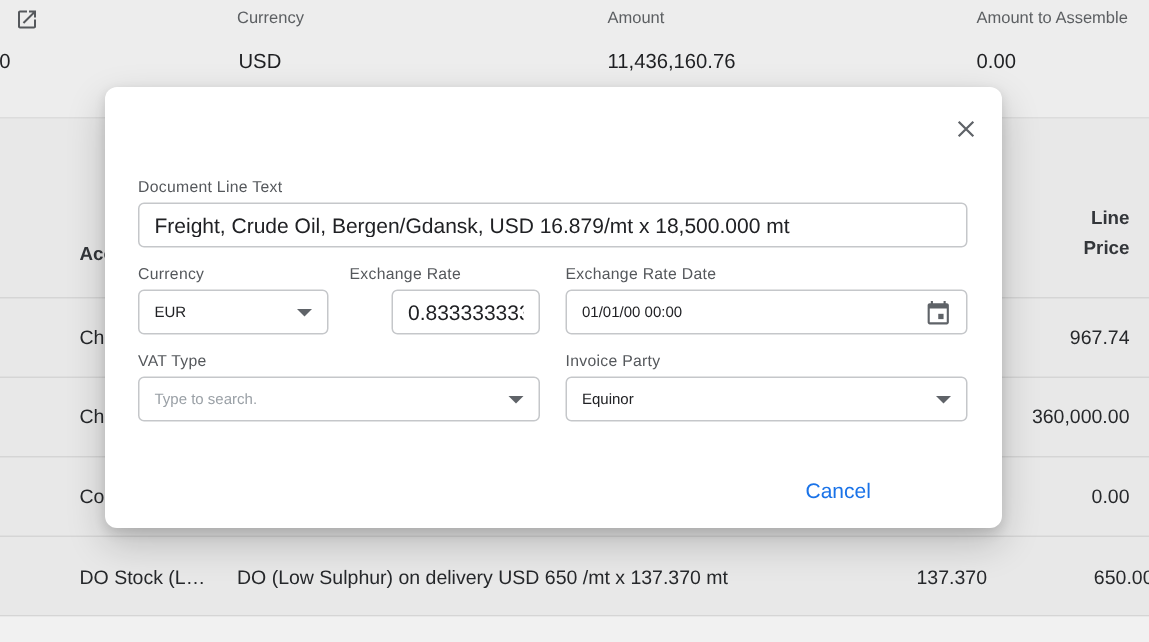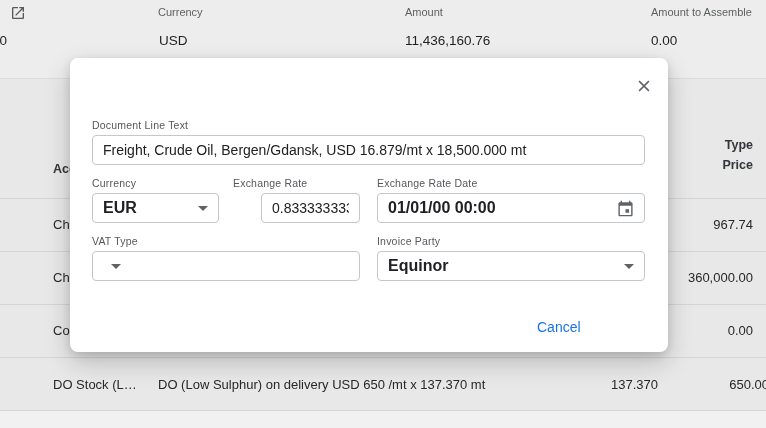--- a/index.html
+++ b/index.html
@@ -25,21 +25,21 @@
            box-shadow:0 10px 26px rgba(0,0,0,.20), 0 3px 8px rgba(0,0,0,.12); }
   .modal .abs { position:absolute; }
   .m-title { left:22px; top:17px; font-size:19px; color:#202124; letter-spacing:.1px; }
   .m-close { left:562px; top:16px; width:24px; height:24px; display:flex; align-items:center; justify-content:center; cursor:pointer; }
   .m-label { font-size:10.5px; color:#55585c; letter-spacing:.2px; }
   .field, .m-input { border:1px solid #c5c7ca; border-radius:4px; background:#fff;
            height:30px; font-size:14px; color:#202124; font-family:"Liberation Sans", sans-serif; }
   .m-input { padding:0 10px; outline:none; width:100%; }
   .m-input.right { text-align:right; }
   .field { display:flex; align-items:center; padding:0 10px; }
-  .field .val { flex:1; font-size:16px; color:#202124; overflow:hidden;font-weight:bold; }
+  .field .val { flex:1; font-size:10px; color:#202124; overflow:hidden; }
   .field .val.placeholder { color:#9aa0a6; }
   .caret { width:0; height:0; border-left:5px solid transparent; border-right:5px solid transparent;
            border-top:5px solid #5f6368; margin-left:8px; }
   .btn-cancel { left:467px; top:261px; width:42px; font-size:14px; color:#1a73e8; cursor:pointer; text-align:center; }
   .btn-save { left:528px; top:253px; width:62px; height:32px; background:#1766e8; border-radius:4px;
               color:#ffffff; font-size:14px; display:flex; align-items:center; justify-content:center; cursor:pointer; }
   svg { display:block; }
 </style>
 </head>
 <body>
@@ -56,21 +56,21 @@
   <span class="abs top-header" style="left:651px; top:6px;">Amount to Assemble</span>
 
   <span class="abs top-cell" style="left:-8px; top:33px;">00</span>
   <span class="abs top-cell" style="left:159px; top:33px;">USD</span>
   <span class="abs top-cell" style="left:405px; top:33px;">11,436,160.76</span>
   <span class="abs top-cell" style="left:651px; top:33px;">0.00</span>
 
   <div class="table-area"></div>
 
   <span class="abs lines-header" style="left:53px; top:162px;">Acc</span>
-  <span class="abs lines-header r" style="left:653px; top:138px; width:100px;">Type</span>
+  <span class="abs lines-header r" style="left:653px; top:138px; width:100px;">Line</span>
   <span class="abs lines-header r" style="left:653px; top:158px; width:100px;">Price</span>
 
   <div class="rowline" style="top:198px;"></div>
   <div class="rowline" style="top:251px;"></div>
   <div class="rowline" style="top:304px;"></div>
   <div class="rowline" style="top:357px;"></div>
   <div class="rowline" style="top:410px;"></div>
   <div class="bottom-strip"></div>
 
   <span class="abs lines-cell" style="left:53px; top:217px;">Ch</span>
@@ -118,20 +118,21 @@
           <path d="M20 3h-1V1h-2v2H7V1H5v2H4c-1.1 0-2 .9-2 2v16c0 1.1.9 2 2 2h16c1.1 0 2-.9 2-2V5c0-1.1-.9-2-2-2zm0 18H4V8h16v13z"></path>
           <rect x="12" y="13" width="5" height="5"></rect>
         </svg>
       </span>
     </div>
 
     <span class="abs m-label" style="left:22px; top:177px;">VAT Type</span>
     <span class="abs m-label" style="left:307px; top:177px;">Invoice Party</span>
 
     <div class="abs field" style="left:22px; top:193px; width:268px;">
+      <span class="val placeholder">Type to search.</span>
       <span class="caret"></span>
     </div>
     <div class="abs field" style="left:307px; top:193px; width:268px;">
       <span class="val">Equinor</span>
       <span class="caret"></span>
     </div>
 
     <div class="abs btn-cancel">Cancel</div>
   </div>
 

